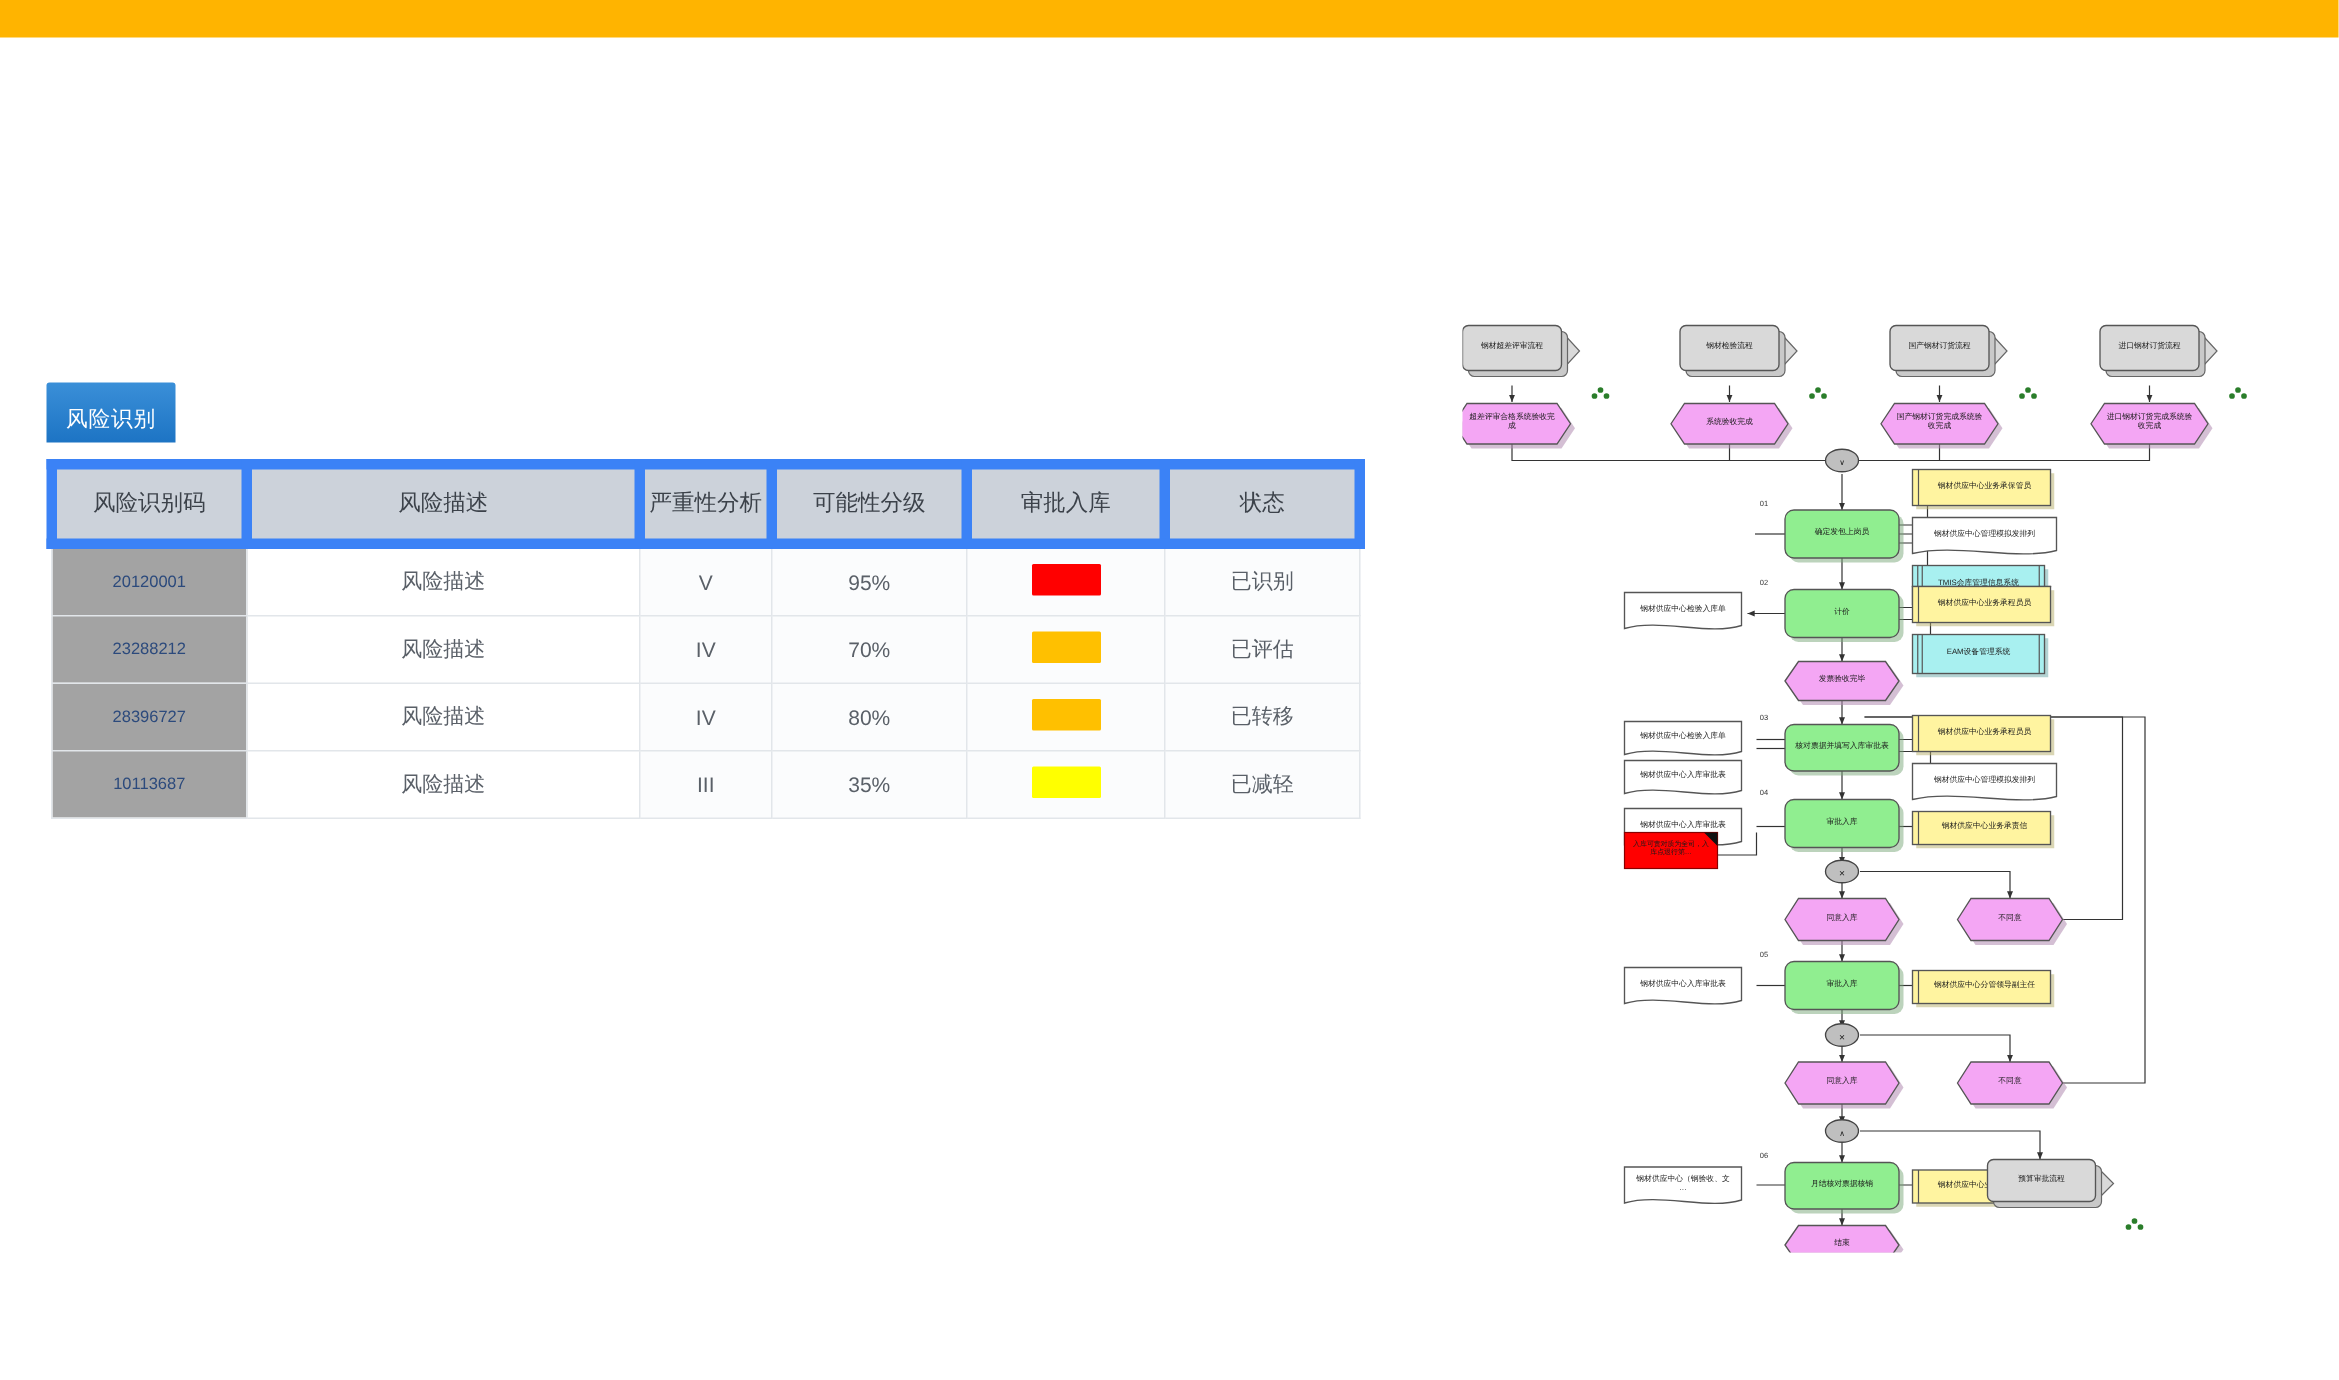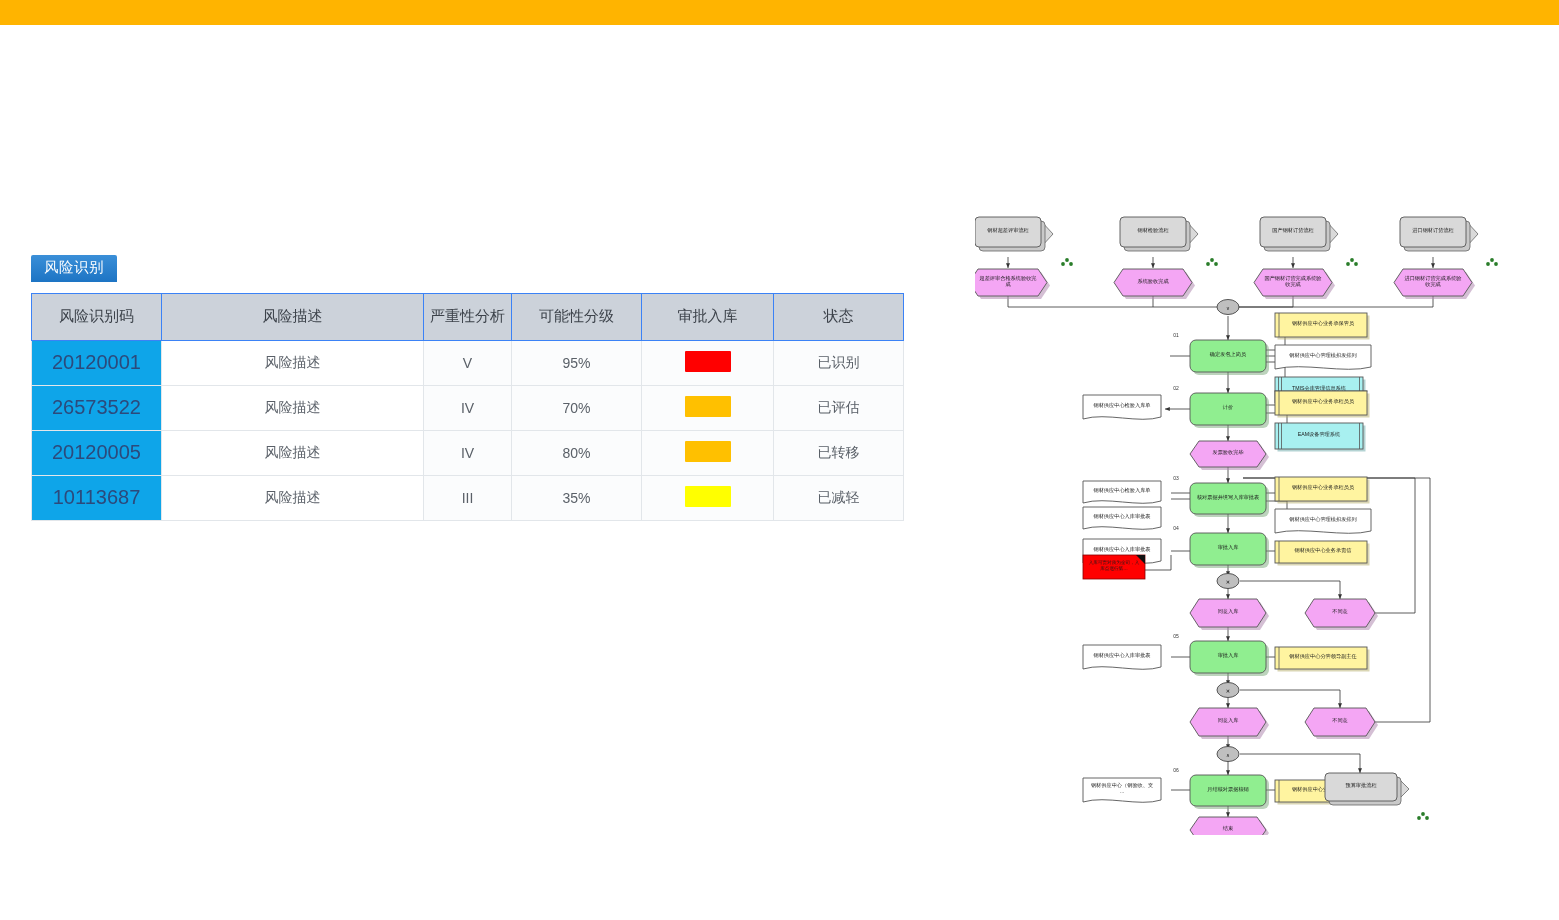--- a/index.html
+++ b/index.html
@@ -8,41 +8,41 @@
     width:1559px;height:920px;
     background:#ffffff;
     font-family:"Liberation Sans","DejaVu Sans",sans-serif;
     overflow:hidden;position:relative;
   }
   #top-bar{position:absolute;left:0;top:0;width:1559px;height:25px;background:#FFB400;}
 
   
   #panel{position:absolute;left:31px;top:255px;width:873px;}
   #tab-button{
-    display:inline-block;padding:5px 13px 6px;
+    display:inline-block;padding:18px 13px 6px;
     background:linear-gradient(#3a8fd8,#1d74c4);
     color:#ffffff;font-size:14.5px;letter-spacing:.5px;
     border-radius:2px 2px 0 0;line-height:1.1;
   }
   #risk-table{
     margin-top:11px;border-collapse:collapse;width:872px;
     table-layout:fixed;background:#fff;
     border:1px solid #d3d8de;
   }
   #risk-table th{
     background:#ccd2da;color:#3c424a;font-weight:normal;
-    font-size:15px;height:44px;border:1px solid #3b82f6;
+    font-size:15px;height:44px;border:7px solid #3b82f6;
     text-align:center;
   }
   #risk-table td{
     height:42px;border:1px solid #e2e6ea;text-align:center;
     font-size:14px;color:#5a6068;background:#ffffff;
   }
   #risk-table td.code{
-    background:#0ea5e9;color:#2c4a7c;font-size:20px;
+    background:#a3a3a3;color:#2c4a7c;font-size:11px;
   }
   #risk-table td.sev,#risk-table td.prob,#risk-table td.state{background:#fbfcfd;}
   #risk-table td.level{background:#fbfcfd;}
   .swatch{display:inline-block;width:46px;height:21px;border-radius:1px;}
   col.c1{width:130px}col.c2{width:262px}col.c3{width:88px}
   col.c4{width:130px}col.c5{width:132px}col.c6{width:130px}
 
   
   #flow{position:absolute;left:975px;top:195px;width:545px;height:640px;}
   #flow svg{display:block;}
@@ -82,29 +82,29 @@
     <tbody id="risk-tbody">
         <tr>
           <td class="code">20120001</td>
           <td class="desc">风险描述</td>
           <td class="sev">V</td>
           <td class="prob">95%</td>
           <td class="level"><span class="swatch" style="background: rgb(255, 0, 0);"></span></td>
           <td class="state">已识别</td>
         </tr>
         <tr>
-          <td class="code">26573522</td>
+          <td class="code">23288212</td>
           <td class="desc">风险描述</td>
           <td class="sev">IV</td>
           <td class="prob">70%</td>
           <td class="level"><span class="swatch" style="background: rgb(255, 192, 0);"></span></td>
           <td class="state">已评估</td>
         </tr>
         <tr>
-          <td class="code">20120005</td>
+          <td class="code">28396727</td>
           <td class="desc">风险描述</td>
           <td class="sev">IV</td>
           <td class="prob">80%</td>
           <td class="level"><span class="swatch" style="background: rgb(255, 192, 0);"></span></td>
           <td class="state">已转移</td>
         </tr>
         <tr>
           <td class="code">10113687</td>
           <td class="desc">风险描述</td>
           <td class="sev">III</td>

